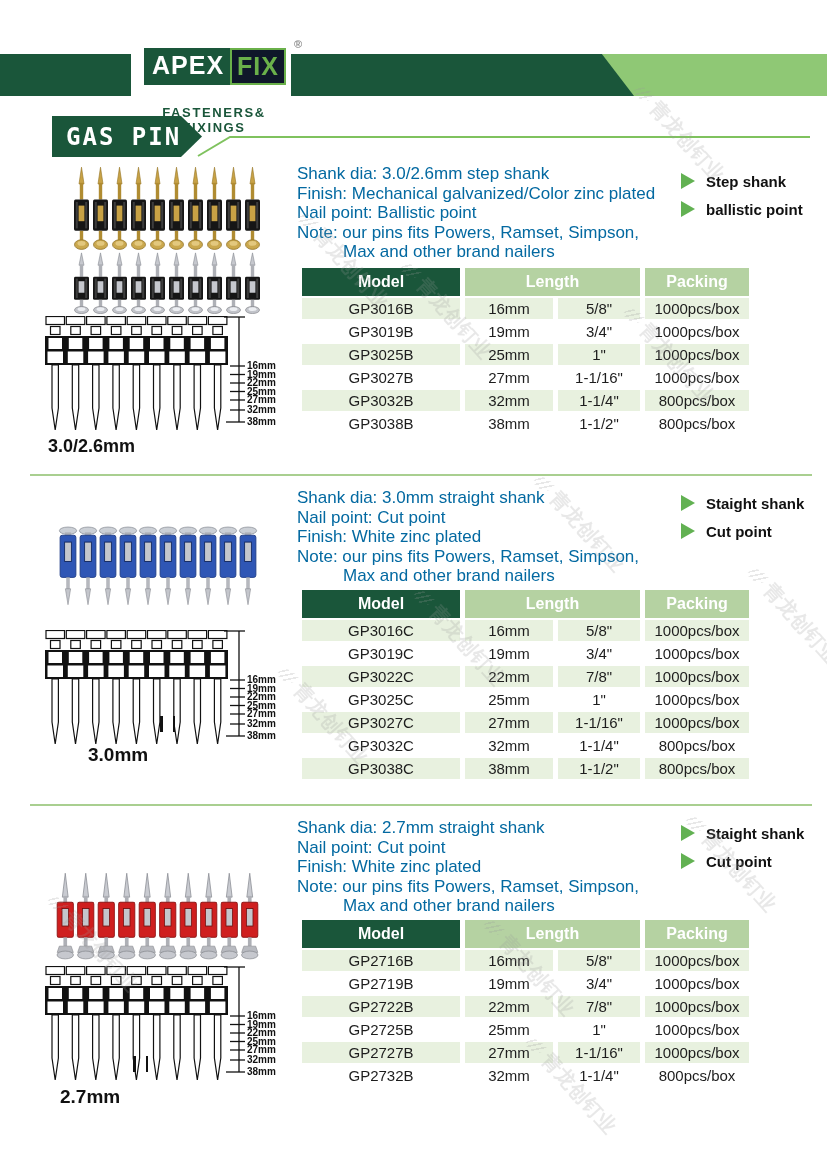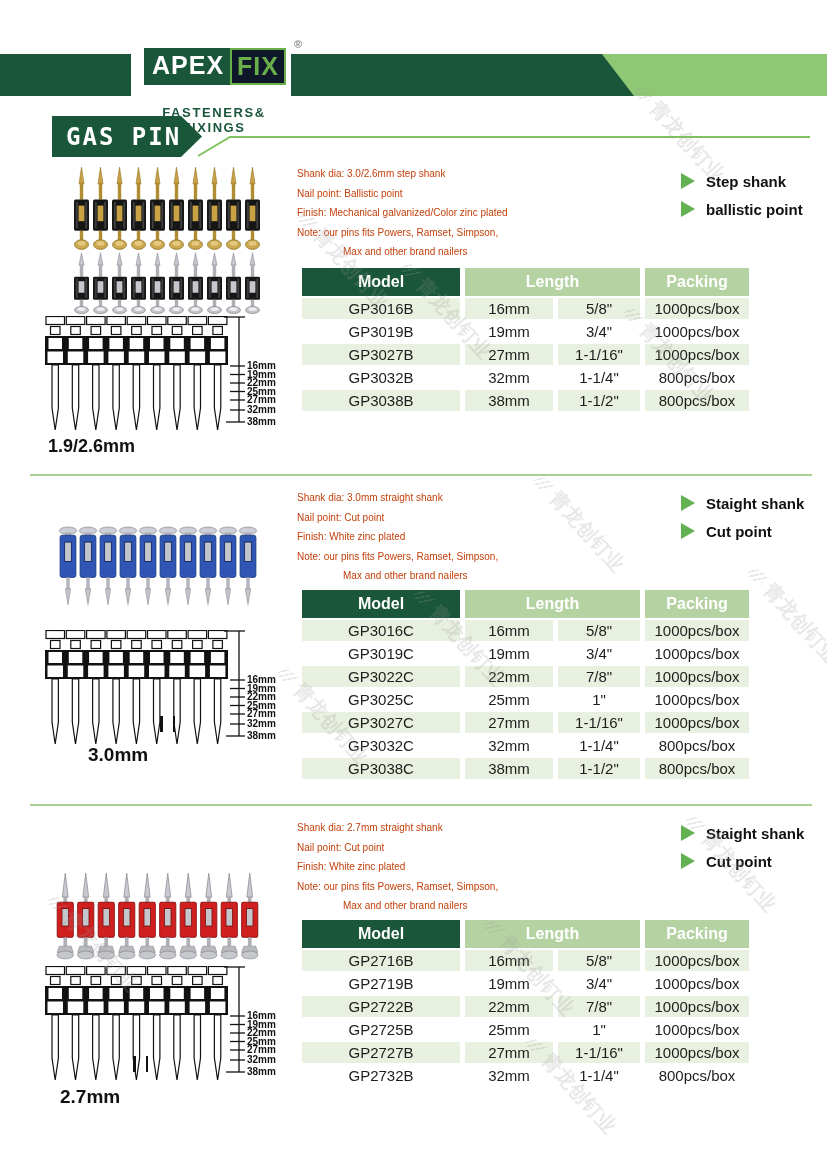--- a/index.html
+++ b/index.html
@@ -18,21 +18,21 @@
   .logo-tagline{font-size:13px;font-weight:bold;color:#1a563a;letter-spacing:1.6px;margin-top:20px;}
   
   .banner{position:absolute;left:52px;top:116px;width:150px;height:41px;background:#1a563a;
         clip-path:polygon(0 0,86% 0,100% 50%,86% 100%,0 100%);
         display:flex;align-items:center;padding-left:14px;box-sizing:border-box;
         color:#fff;font-family:"DejaVu Sans Mono",monospace;font-weight:bold;font-size:24px;letter-spacing:2px;}
   .banner-line{position:absolute;left:190px;top:118px;}
   
   .sep{position:absolute;left:30px;width:782px;height:2px;background:#a9cf90;}
   
-  .specs{position:absolute;left:297px;width:390px;font-size:10px;line-height:19.5px;color:#c2410c;}
+  .specs{position:absolute;left:297px;width:390px;font-size:17px;line-height:19.5px;color:#0369a1;}
   .specs div{white-space:nowrap;}
   .specs .indent{padding-left:46px;}
   
   .features{position:absolute;left:681px;width:146px;}
   .feature{display:flex;align-items:center;gap:11px;height:28px;}
   .tri{width:0;height:0;border-left:14px solid #62b152;border-top:8px solid transparent;border-bottom:8px solid transparent;}
   .feature b{font-size:15px;color:#111;}
   
   table.spec-table{position:absolute;left:297px;border-collapse:separate;border-spacing:5px 2px;table-layout:fixed;width:457px;}
   .spec-table th{font-weight:bold;color:#fff;height:26px;font-size:16px;text-align:center;}
@@ -232,22 +232,22 @@
 
   <svg class="abs" style="left:72px;top:166px" width="190" height="84" viewBox="0 0 190 70" preserveAspectRatio="none">
       <use href="#strip10-brass"></use>
     </svg>
   <svg class="abs" style="left:72px;top:252px" width="190" height="62" viewBox="0 0 190 70" preserveAspectRatio="none">
       <use href="#strip10-silver"></use>
     </svg>
 
   <div class="specs" style="top:164px">
     <div>Shank dia: 3.0/2.6mm step shank</div>
+    <div>Finish: Mechanical galvanized/Color zinc plated</div>
     <div>Nail point: Ballistic point</div>
-    <div>Finish: Mechanical galvanized/Color zinc plated</div>
     <div>Note: our pins fits Powers, Ramset, Simpson,</div>
     <div class="indent">Max and other brand nailers</div>
   </div>
   <div class="features" style="top:167px">
     <div class="feature">
         <span class="tri"></span>
         <b>Step shank</b>
       </div>
     <div class="feature">
         <span class="tri"></span>
@@ -276,20 +276,26 @@
           <td>5/8"</td>
           <td>1000pcs/box</td>
         </tr>
         <tr>
           <td>GP3019B</td>
           <td>19mm</td>
           <td>3/4"</td>
           <td>1000pcs/box</td>
         </tr>
         <tr>
+          <td>GP3025B</td>
+          <td>25mm</td>
+          <td>1"</td>
+          <td>1000pcs/box</td>
+        </tr>
+        <tr>
           <td>GP3027B</td>
           <td>27mm</td>
           <td>1-1/16"</td>
           <td>1000pcs/box</td>
         </tr>
         <tr>
           <td>GP3032B</td>
           <td>32mm</td>
           <td>1-1/4"</td>
           <td>800pcs/box</td>
@@ -308,21 +314,21 @@
     </svg>
   <div class="ruler-labels" style="left:247px;top:316px">
     <span class="rl0">16mm</span>
     <span class="rl1">19mm</span>
     <span class="rl2">22mm</span>
     <span class="rl3">25mm</span>
     <span class="rl4">27mm</span>
     <span class="rl5">32mm</span>
     <span class="rl6">38mm</span>
   </div>
-  <div class="shank-label" style="left:48px;top:436px;font-size:18px">1.9/2.6mm</div>
+  <div class="shank-label" style="left:48px;top:436px;font-size:18px">3.0/2.6mm</div>
 
   <div class="specs" style="top:488px">
     <div>Shank dia: 3.0mm straight shank</div>
     <div>Nail point: Cut point</div>
     <div>Finish: White zinc plated</div>
     <div>Note: our pins fits Powers, Ramset, Simpson,</div>
     <div class="indent">Max and other brand nailers</div>
   </div>
   <div class="features" style="top:489px">
     <div class="feature">

